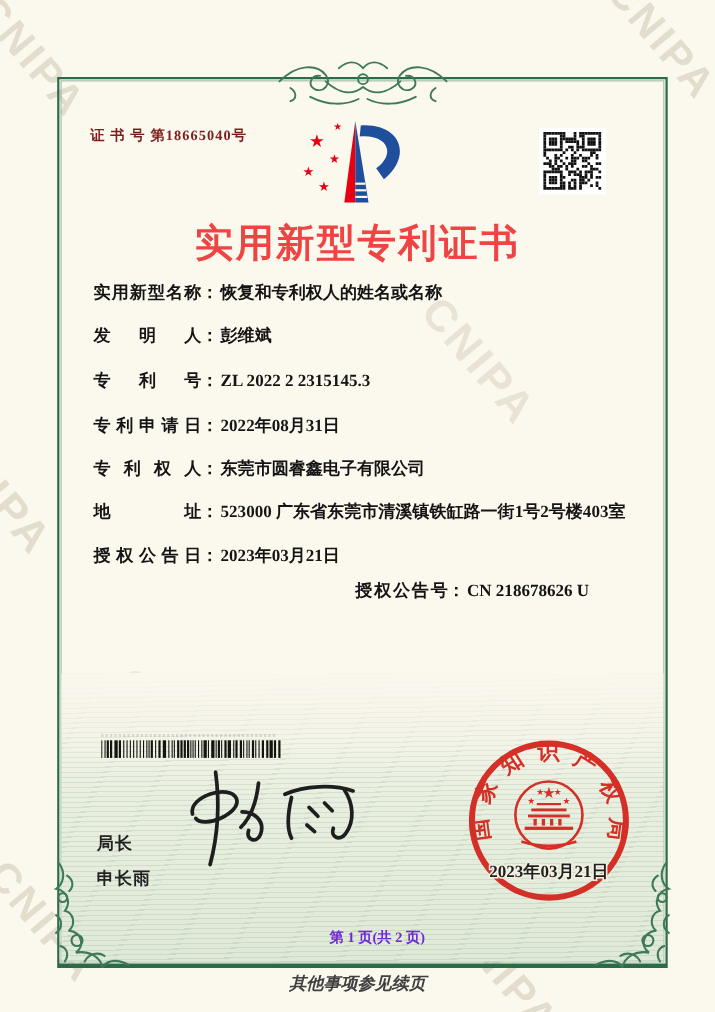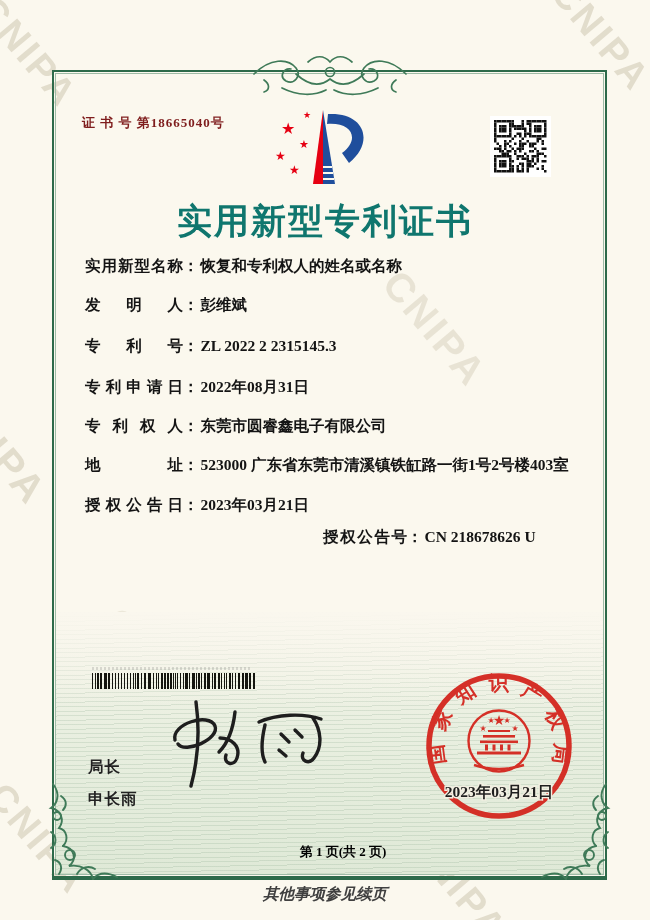--- a/index.html
+++ b/index.html
@@ -22,21 +22,21 @@
          linear-gradient(180deg,#f7f5ea 0%,#e9efe0 45%,#dfe9d7 100%);}
   .ornament-top{position:absolute;left:50%;top:-22px;transform:translateX(-50%);z-index:3;}
   .ornament-bl{position:absolute;left:-7px;bottom:-8px;z-index:3;}
   .ornament-br{position:absolute;right:-7px;bottom:-8px;transform:scaleX(-1);z-index:3;}
 
   
   .cert-no{position:absolute;left:82px;top:114px;font-size:13px;font-weight:600;color:#7f1d1d;letter-spacing:1px;z-index:3;}
   .logo{position:absolute;left:272px;top:108px;width:102px;height:84px;z-index:3;}
   .qr{position:absolute;left:490px;top:116px;z-index:3;}
   .title{position:absolute;left:0;right:0;top:198px;text-align:center;font-size:35px;font-weight:700;
-         color:#0f766e;letter-spacing:2px;z-index:3;}
+         color:#ef4444;letter-spacing:2px;z-index:3;}
 
   
   .fields{position:absolute;left:85px;top:256px;width:500px;z-index:3;font-size:15.5px;color:#141414;}
   .frow{position:absolute;left:0;height:22px;white-space:nowrap;}
   .flabel{display:inline-block;width:98px;text-align:justify;text-align-last:justify;font-weight:700;vertical-align:bottom;}
   .flabel2{display:inline-block;width:84px;text-align:justify;text-align-last:justify;font-weight:700;vertical-align:bottom;margin-top:32px;}
   .fcolon{font-weight:700;margin-right:2px;}
   .fvalue{font-weight:700;}
   .g2{position:absolute;left:238px;top:0;white-space:nowrap;}
 
@@ -50,21 +50,21 @@
   
   .signer{position:absolute;left:88px;top:757px;z-index:3;font-family:"Liberation Sans","DejaVu Sans",sans-serif;
           font-weight:700;font-size:15.5px;color:#222;letter-spacing:1px;}
   .signer div{margin-bottom:11px;}
   .sig{position:absolute;left:163px;top:698px;z-index:3;}
 
   
   .seal{position:absolute;left:422px;top:669px;width:154px;height:154px;z-index:4;opacity:.95;}
 
   
-  .page-num{position:absolute;left:0;right:0;top:843px;text-align:center;font-size:13px;font-weight:600;color:#000000;z-index:3;padding-left:36px;}
+  .page-num{position:absolute;left:0;right:0;top:843px;text-align:center;font-size:13px;font-weight:600;color:#6d28d9;z-index:3;padding-left:36px;}
   .cont-note{position:absolute;left:0;right:0;top:884px;text-align:center;font-style:italic;font-weight:600;
              font-size:15.5px;color:#404040;z-index:3;}
 </style>
 </head>
 <body>
 
 <div class="page">
 
   <span class="wm" style="left:2px;top:-12px;font-size:38px;">CNIPA</span>
   <span class="wm" style="left:575px;top:-28px;font-size:38px;">CNIPA</span>

